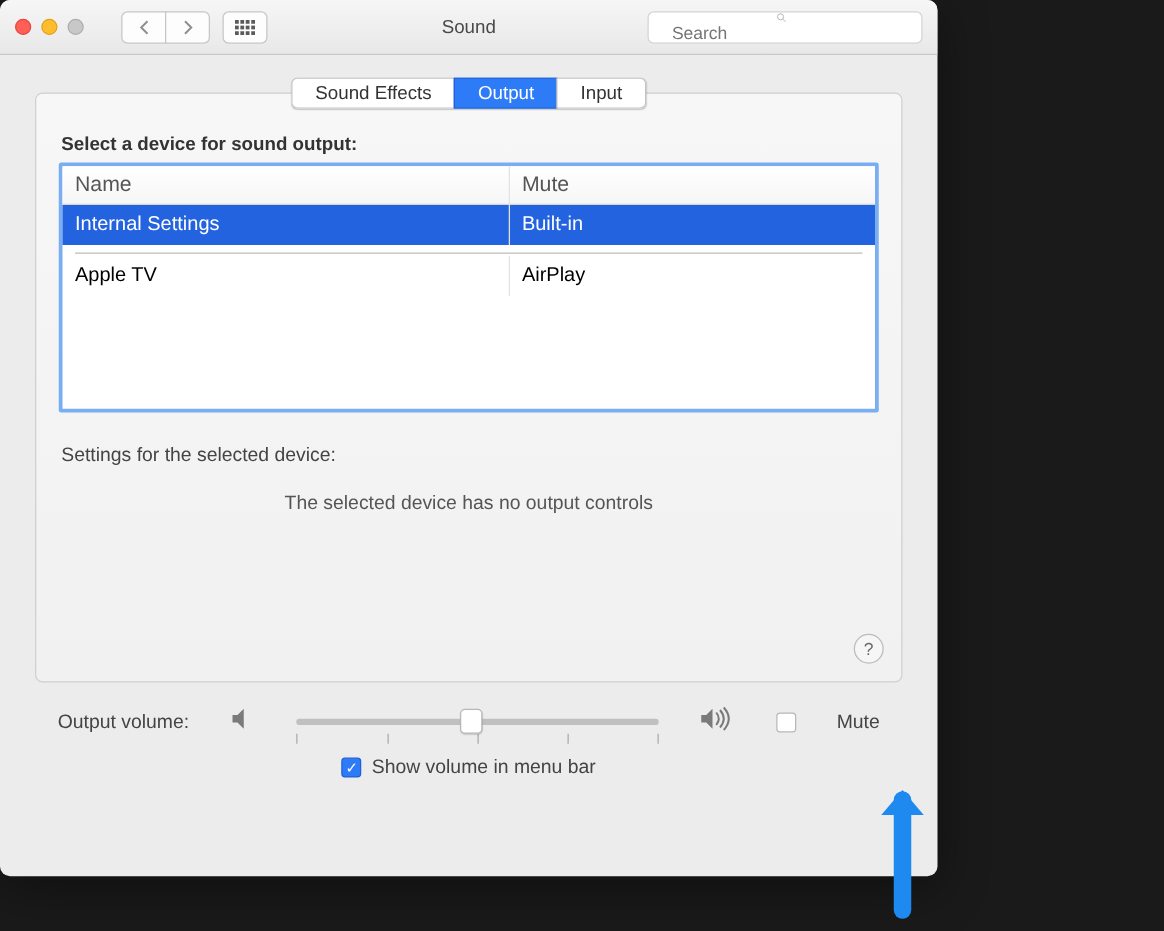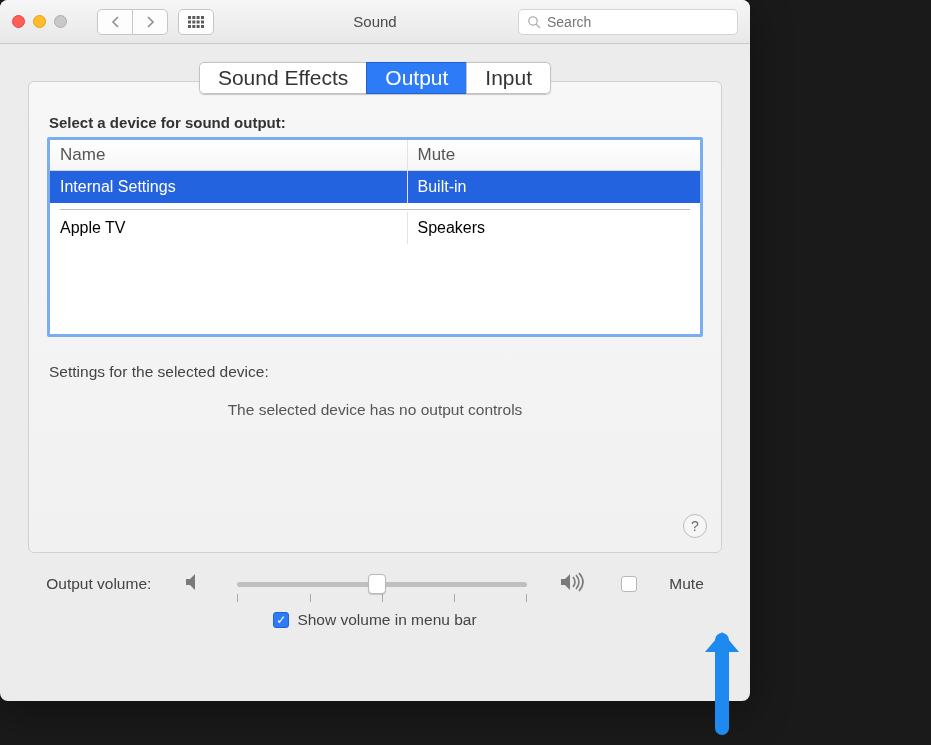--- a/index.html
+++ b/index.html
@@ -28,30 +28,30 @@
   .nav-btn:last-child{border-right:1px solid #c6c6c6;border-radius:0 5px 5px 0; margin-left:-1px;}
   .grid-btn{
     width:36px; height:26px; margin-left:10px; background:#fdfdfd;
     border:1px solid #c6c6c6; border-radius:5px;
     display:flex; align-items:center; justify-content:center; color:#5a5a5a;
   }
   .title { position:absolute; left:0; right:0; text-align:center; font-size:15px; color:#4a4a4a; pointer-events:none;}
   .search {
     margin-left:auto; margin-right:12px; width:220px; height:26px;
     border:1px solid #d4d4d4; border-radius:5px; background:#fff;
-    display:flex; align-items:center; padding:0 8px; color:#b0b0b0;
+    display:flex; align-items:center; padding:0 8px; color:#b0b0b0;flex-direction:column;
   }
   .search input{ border:none; outline:none; font-size:14px; flex:1; background:transparent; color:#333;}
   .content { padding: 18px 0 0 0;}
   .segmented {
     display:flex; margin:0 auto; width:max-content;
     border-radius:5px; overflow:hidden; box-shadow:0 0.5px 1px rgba(0,0,0,0.2);
   }
   .seg {
-    padding:3px 18px; font-size:21px; background:#fff; border:1px solid #c3c3c3;
+    padding:3px 18px; font-size:15px; background:#fff; border:1px solid #c3c3c3;
     margin-left:-1px; color:#333;
   }
   .seg:first-child{margin-left:0; border-radius:5px 0 0 5px;}
   .seg:last-child{border-radius:0 5px 5px 0;}
   .seg.active{ background:#2d7bf6; color:#fff; border-color:#1f62d6;}
   .panel {
     margin: 0 28px; background: linear-gradient(#f7f7f7,#f1f1f1);
     border:1px solid #d0d0d0; border-radius:6px; padding:18px 18px 8px 18px;
     margin-top:-13px; position:relative; min-height:472px;
   }
@@ -168,21 +168,21 @@
           <div class="col-name">Name</div>
           <div class="col-type">Mute</div>
         </div>
         <div class="dtr selected">
           <div class="col-name">Internal Settings</div>
           <div class="col-type">Built-in</div>
         </div>
         <div class="divider"></div>
         <div class="dtr">
           <div class="col-name">Apple TV</div>
-          <div class="col-type">Speakers</div>
+          <div class="col-type">AirPlay</div>
         </div>
       </div>
 
       <div class="settings-label">Settings for the selected device:</div>
       <div class="nocontrols">The selected device has no output controls</div>
 
       <div class="help">?</div>
     </div>
 
     <div class="volume-row">

